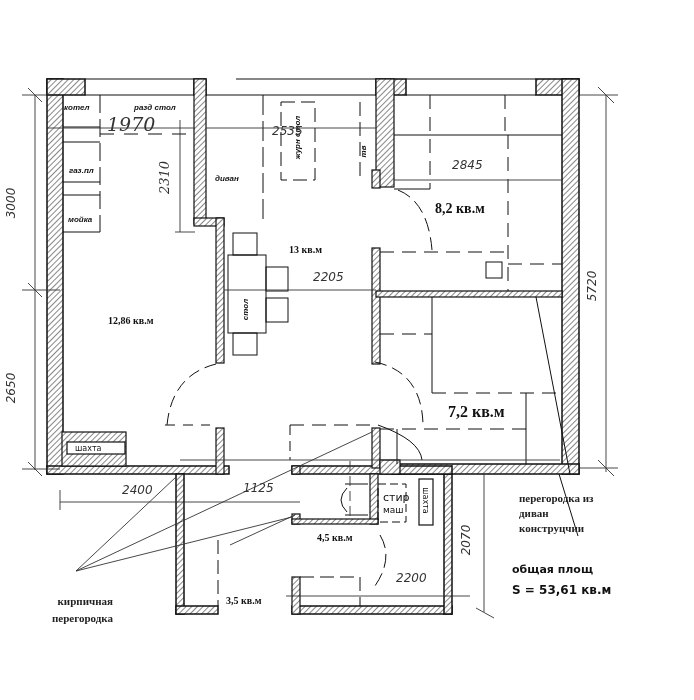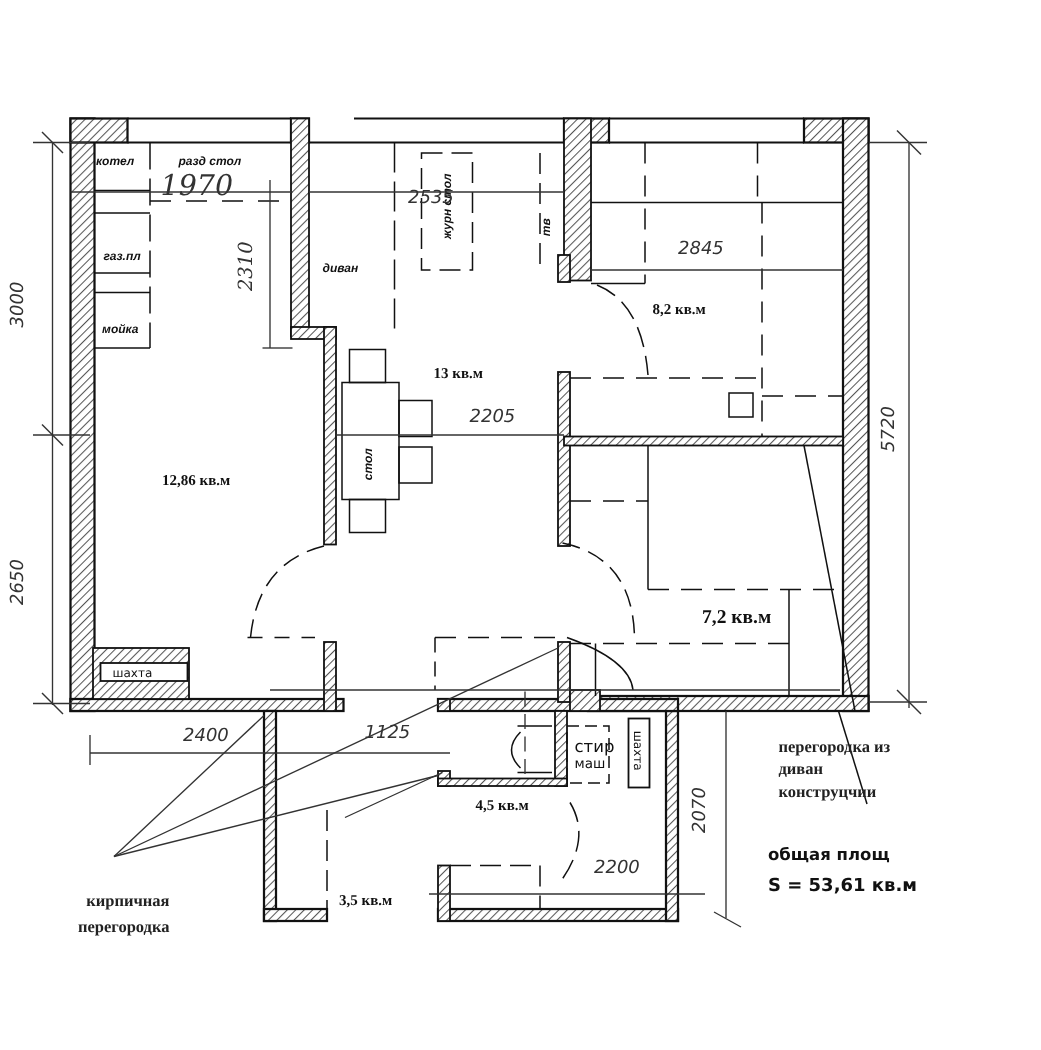--- a/index.html
+++ b/index.html
@@ -165,27 +165,27 @@
 
   <g stroke="#333" stroke-width="0.9" fill="none">
     <line x1="76" y1="571" x2="176" y2="477"></line>
     <line x1="76" y1="571" x2="372" y2="432"></line>
     <line x1="76" y1="571" x2="292" y2="517"></line>
   </g>
 </svg>
 
 <div class="lbl" style="left:108px;top:315px;font-size:10px;">12,86 кв.м</div>
 <div class="lbl" style="left:289px;top:244px;font-size:10px;">13 кв.м</div>
-<div class="lbl" style="left:435px;top:201px;font-size:10px;">8,2 кв.м</div>
-<div class="lbl" style="left:448px;top:403px;font-size:13px;margin-left:20px;">7,2 кв.м</div>
+<div class="lbl" style="left:435px;top:201px;font-size:14px;">8,2 кв.м</div>
+<div class="lbl" style="left:448px;top:403px;font-size:16px;">7,2 кв.м</div>
 <div class="lbl" style="left:317px;top:532px;font-size:10px;">4,5 кв.м</div>
 <div class="lbl" style="left:226px;top:595px;font-size:10px;">3,5 кв.м</div>
 
 <div class="furn" style="left:64px;top:103px;">котел</div>
-<div class="furn" style="left:119px;top:103px;">разд стол</div>
+<div class="furn" style="left:134px;top:103px;">разд стол</div>
 <div class="furn" style="left:69px;top:166px;">газ.пл</div>
 <div class="furn" style="left:68px;top:215px;">мойка</div>
 <div class="furn" style="left:215px;top:174px;">диван</div>
 <div class="furn vert" style="left:276px;top:133px;">журн стол</div>
 <div class="furn vert" style="left:358px;top:147px;">тв</div>
 <div class="furn vert" style="left:235px;top:305px;">стол</div>
 <div class="shaft" style="left:75px;top:444px;">шахта</div>
 <div class="shaft" style="left:383px;top:491px;font-size:11px;">стир</div>
 <div class="shaft" style="left:383px;top:505px;font-size:9px;">маш</div>
 <div class="shaft vertcw" style="left:412px;top:496px;">шахта</div>

